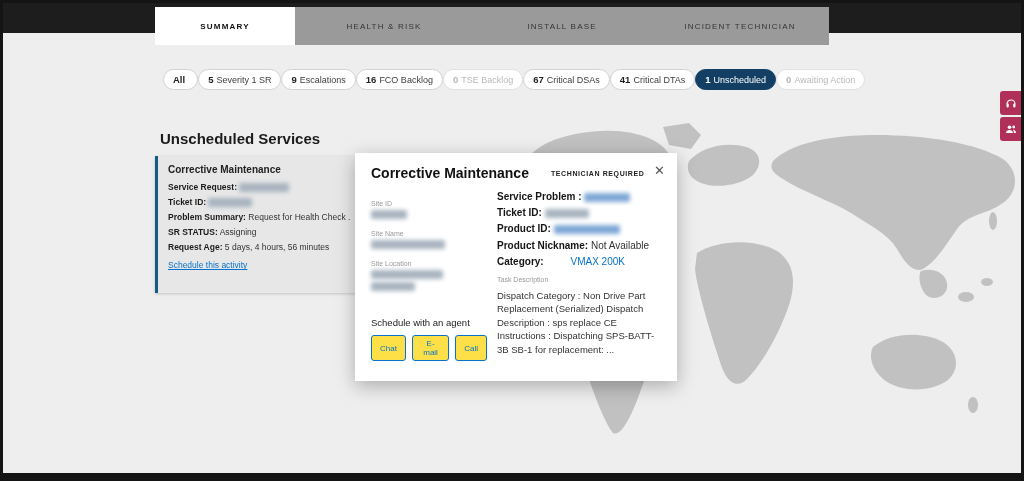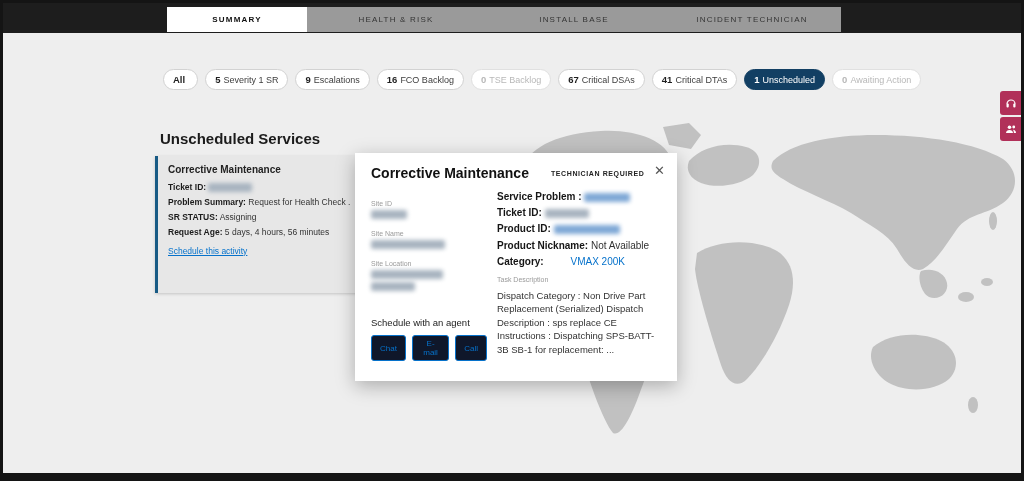--- a/index.html
+++ b/index.html
@@ -2,32 +2,32 @@
 <html><head>
 <meta charset="utf-8">
 <style>
   * { margin:0; padding:0; box-sizing:border-box; }
   body { background:#2a2a2a; font-family:"Liberation Sans", sans-serif; }
   #app { position:relative; width:1024px; height:481px; background:#eeeeee;
          overflow:hidden; border:3px solid #141414; }
 
   
   .topbar { position:absolute; top:0; left:0; right:0; height:30px; background:#1d1d1d; z-index:5; }
-  .tabstrip { position:absolute; left:152px; top:4px; height:25px; display:flex;margin-left:12px; }
+  .tabstrip { position:absolute; left:152px; top:4px; height:38px; display:flex; }
   .tab { display:flex; align-items:center; justify-content:center;
          font-size:8px; letter-spacing:1.2px; cursor:pointer; }
   .tab.active { width:140px; background:#ffffff; color:#111; font-weight:bold; }
   .tab.inactive { width:178px; background:#9a9a9a; color:#343434; }
 
   
   .map { position:absolute; left:518px; top:118px; width:500px; height:330px; z-index:1; }
   .map path, .map ellipse { fill:#c1c1c1; }
 
   
-  .filters { position:absolute; left:160px; top:66px; display:flex; gap:7px; z-index:3; }
+  .filters { position:absolute; left:160px; top:66px; display:flex; z-index:3; }
   .pill { height:21px; border-radius:11px; background:#ffffff; border:1px solid #d2d2d2;
           font-size:9px; display:flex; align-items:center; padding:0 9px; color:#3d3d3d;
           white-space:nowrap; cursor:pointer; }
   .pill b { font-weight:bold; font-size:9.5px; color:#1f1f1f; margin-right:3px; }
   .pill.disabled { color:#b8b8b8; border-color:#e0e0e0; cursor:default; }
   .pill.disabled b { color:#b8b8b8; }
   .pill.active { background:#123f63; border-color:#123f63; color:#ffffff; }
   .pill.active b { color:#ffffff; }
 
   
@@ -57,21 +57,21 @@
            background:#ffffff; box-shadow:0 5px 18px rgba(0,0,0,.28); padding:12px 16px; z-index:6; }
   .modal-head { display:flex; align-items:center; }
   .modal-title { font-size:14px; font-weight:bold; color:#111; }
   .tech-badge { font-size:7px; font-weight:bold; letter-spacing:.6px; color:#222; margin-left:22px; }
   .close-btn { position:absolute; right:12px; top:10px; font-size:13px; color:#555; cursor:pointer; }
   .modal-body { display:flex; margin-top:8px; }
   .mcol-left { width:116px; flex:none; }
   .mini-label { font-size:7px; color:#9a9a9a; margin-top:11px; }
   .agent-label { font-size:9.5px; color:#222; margin-top:26px; }
   .agent-btns { display:flex; gap:6px; margin-top:7px; }
-  .agent-btn { border:1px solid #0672cb; color:#0672cb; background:#0f172a; border-radius:3px;
+  .agent-btn { border:1px solid #0672cb; color:#0672cb; background:#fde047; border-radius:3px;
                font-size:8px; padding:3px 8px; cursor:pointer; font-family:inherit; }
   .mcol-right { flex:1; padding-left:10px; }
   .mrow { font-size:10px; color:#333; line-height:1.62; }
   .mrow b { color:#151515; }
   .mrow a { color:#0672cb; text-decoration:none; cursor:pointer;margin-left:24px; }
   .task-desc { font-size:9.5px; color:#333; line-height:1.42; margin-top:6px; width:168px; }
 
   
   .side-rail { position:absolute; right:0; top:88px; display:flex; flex-direction:column; gap:2px; z-index:5; }
   .rail-btn { width:21px; height:24px; background:#b13059; border-radius:3px 0 0 3px;
@@ -149,20 +149,24 @@
   </div>
 
   <div class="section-title">Unscheduled Services</div>
 
   <div class="sr-card">
     <div class="card-head">
       <span class="card-title">Corrective Maintenance</span>
       <span class="sev-badge">S3</span>
     </div>
     <div class="sr-field">
+      <b>Service Request:</b>
+      <span class="redact" style="width:50px"></span>
+    </div>
+    <div class="sr-field">
       <b>Ticket ID:</b>
       <span class="redact" style="width:44px"></span>
     </div>
     <div class="sr-field">
       <b>Problem Summary:</b>
       <span>Request for Health Check .</span>
     </div>
     <div class="sr-field">
       <b>SR STATUS:</b>
       <span>Assigning</span>

